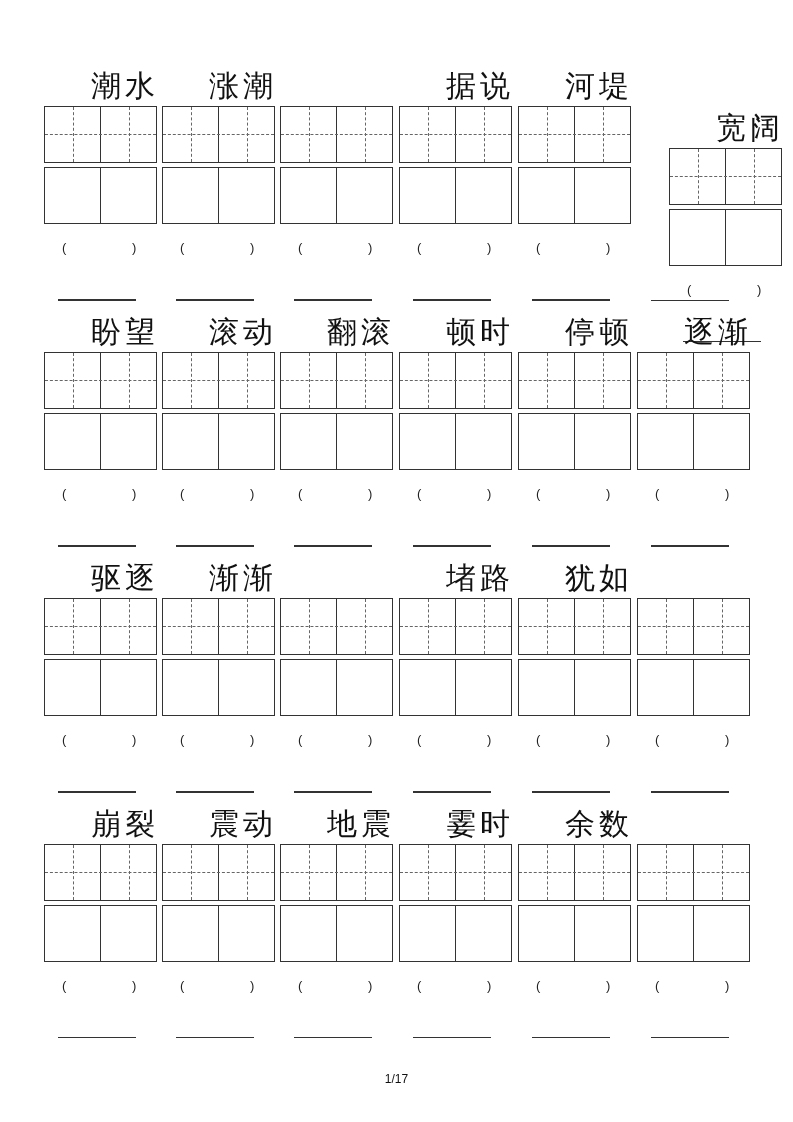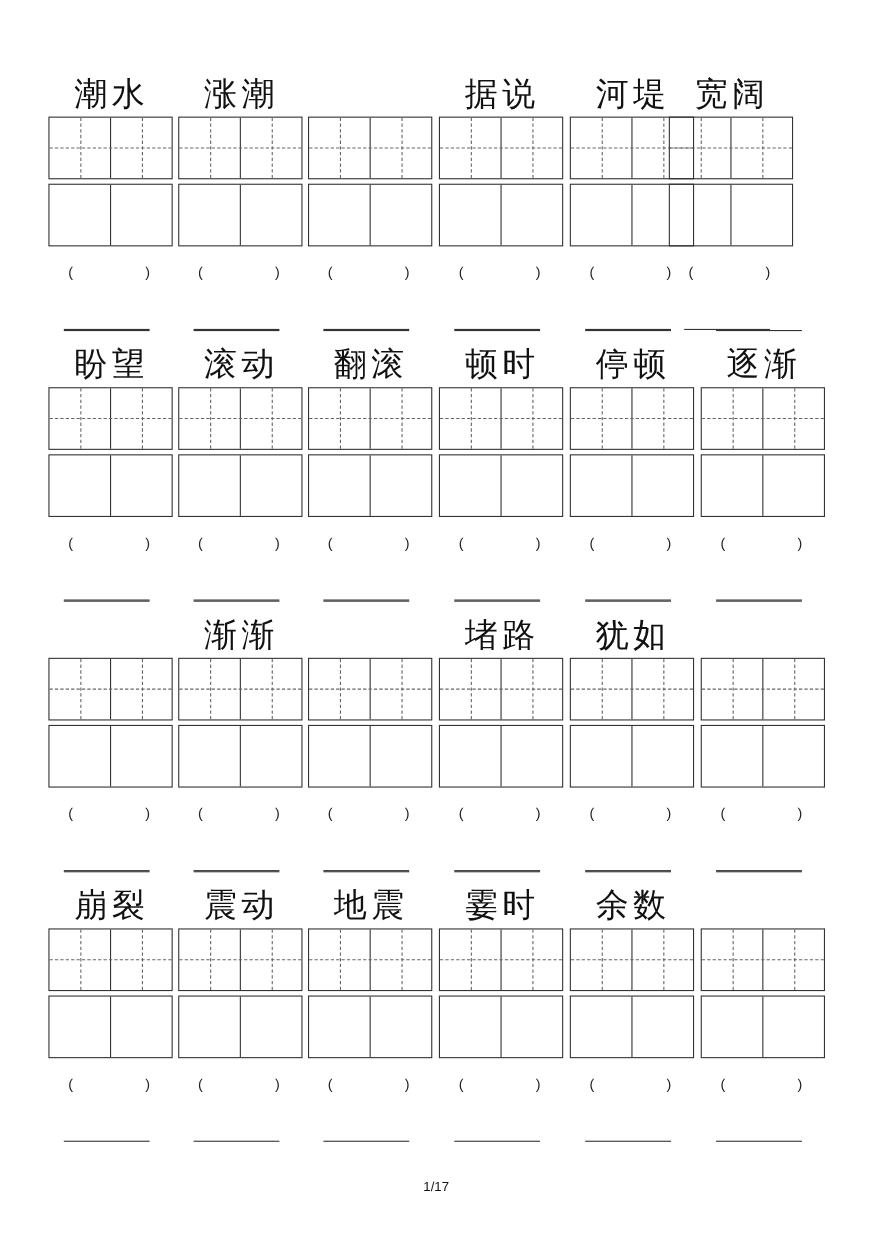--- a/index.html
+++ b/index.html
@@ -1,21 +1,21 @@
 <!DOCTYPE html>
 <html><head>
 <meta charset="utf-8">
 <style>
   html, body { margin: 0; padding: 0; background: #ffffff; }
   body { width: 793px; height: 1122px; position: relative; overflow: hidden;
          font-family: "DejaVu Serif", serif; color: #111; }
   .section { position: absolute; left: 44px; width: 710px; height: 246px; }
   .unit { position: absolute; top: 0; width: 115px; height: 246px; }
   .underline-top { position: absolute; top: -14px; left: 14px; width: 78px; height: 0; border-top: 1px solid #333; }
-  .word { position: absolute; top: 0; left: 0; width: 115px; height: 36px; text-align: center;
+  .word { position: absolute; top: 0; left: 0; width: 115px; height: 36px; text-align: right;
           font-size: 30px; line-height: 36px; letter-spacing: 4px; font-family: "DejaVu Serif", serif; }
   .grid-tian { position: absolute; top: 38px; left: 0; width: 113px; height: 57px;
                border: 1.5px solid #333; box-sizing: border-box; }
   .grid-plain { position: absolute; top: 99px; left: 0; width: 113px; height: 57px;
                 border: 1.5px solid #333; box-sizing: border-box; }
   .vmid { position: absolute; top: 0; bottom: 0; left: 55px; border-left: 1.5px solid #333; }
   .hdash { position: absolute; left: 0; right: 0; top: 27px; border-top: 1px dashed #666; }
   .vdash1 { position: absolute; top: 0; bottom: 0; left: 28px; border-left: 1px dashed #666; }
   .vdash2 { position: absolute; top: 0; bottom: 0; left: 84px; border-left: 1px dashed #666; }
   .paren { position: absolute; top: 172px; font-size: 13px; font-family: "Liberation Sans", sans-serif; color: #222; }
@@ -97,21 +97,21 @@
                  <div class="vdash1"></div>
                  <div class="vdash2"></div>
                </div>
         <div class="grid-plain">
                  <div class="vmid"></div>
                </div>
         <span class="paren paren-l">(</span>
         <span class="paren paren-r">)</span>
         <div class="answer-line"></div>
       </div>
-      <div class="unit" style="left: 564px;">
+      <div class="unit" style="left: 625px; margin-top: 42px;">
         <div class="word">宽阔</div>
         <div class="grid-tian">
                  <div class="vmid"></div>
                  <div class="hdash"></div>
                  <div class="vdash1"></div>
                  <div class="vdash2"></div>
                </div>
         <div class="grid-plain">
                  <div class="vmid"></div>
                </div>
@@ -214,20 +214,21 @@
                  <div class="vmid"></div>
                </div>
         <span class="paren paren-l">(</span>
         <span class="paren paren-r">)</span>
         <div class="answer-line"></div>
       </div>
     </div>
     <div class="section" style="top: 560px;">
       <div class="unit" style="left: 0px;">
         <div class="underline-top"></div>
+        <div class="word">驱逐</div>
         <div class="grid-tian">
                  <div class="vmid"></div>
                  <div class="hdash"></div>
                  <div class="vdash1"></div>
                  <div class="vdash2"></div>
                </div>
         <div class="grid-plain">
                  <div class="vmid"></div>
                </div>
         <span class="paren paren-l">(</span>

